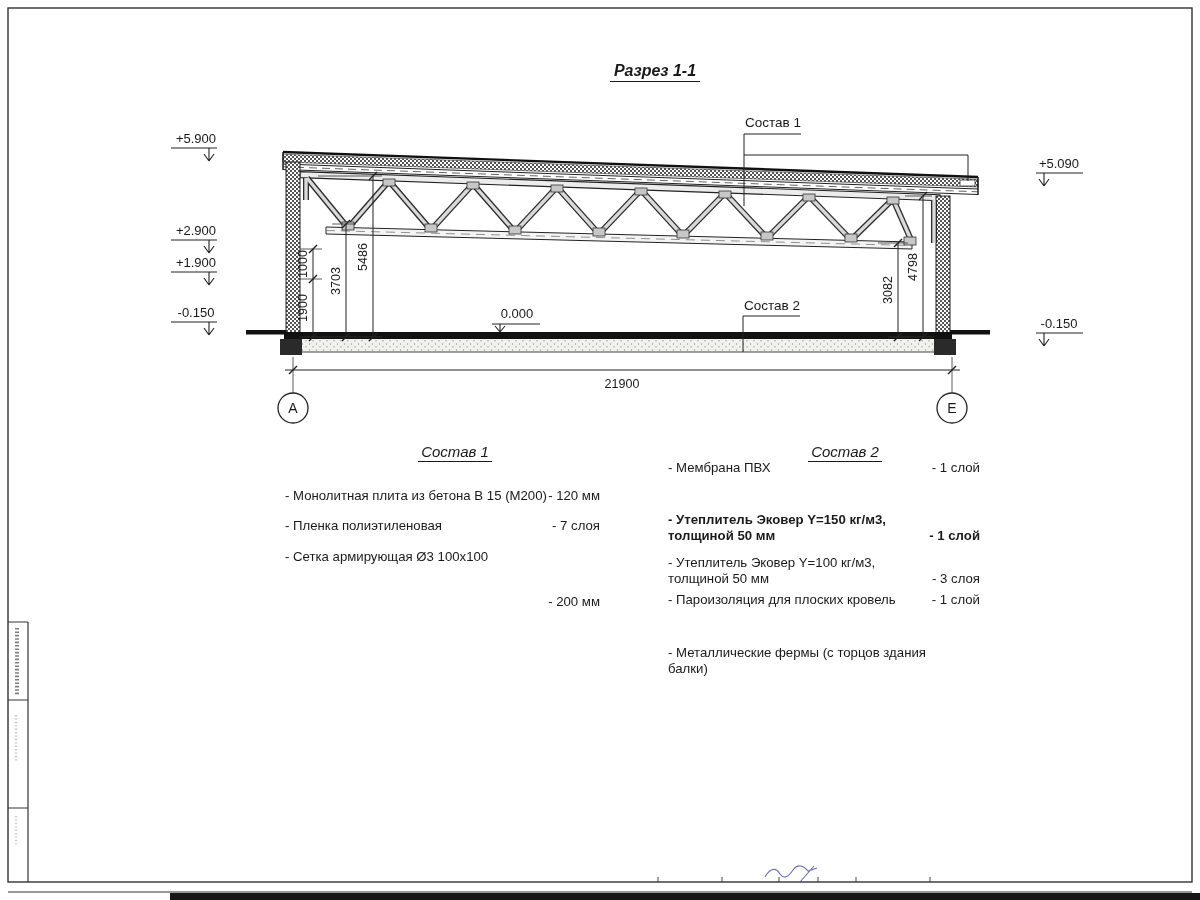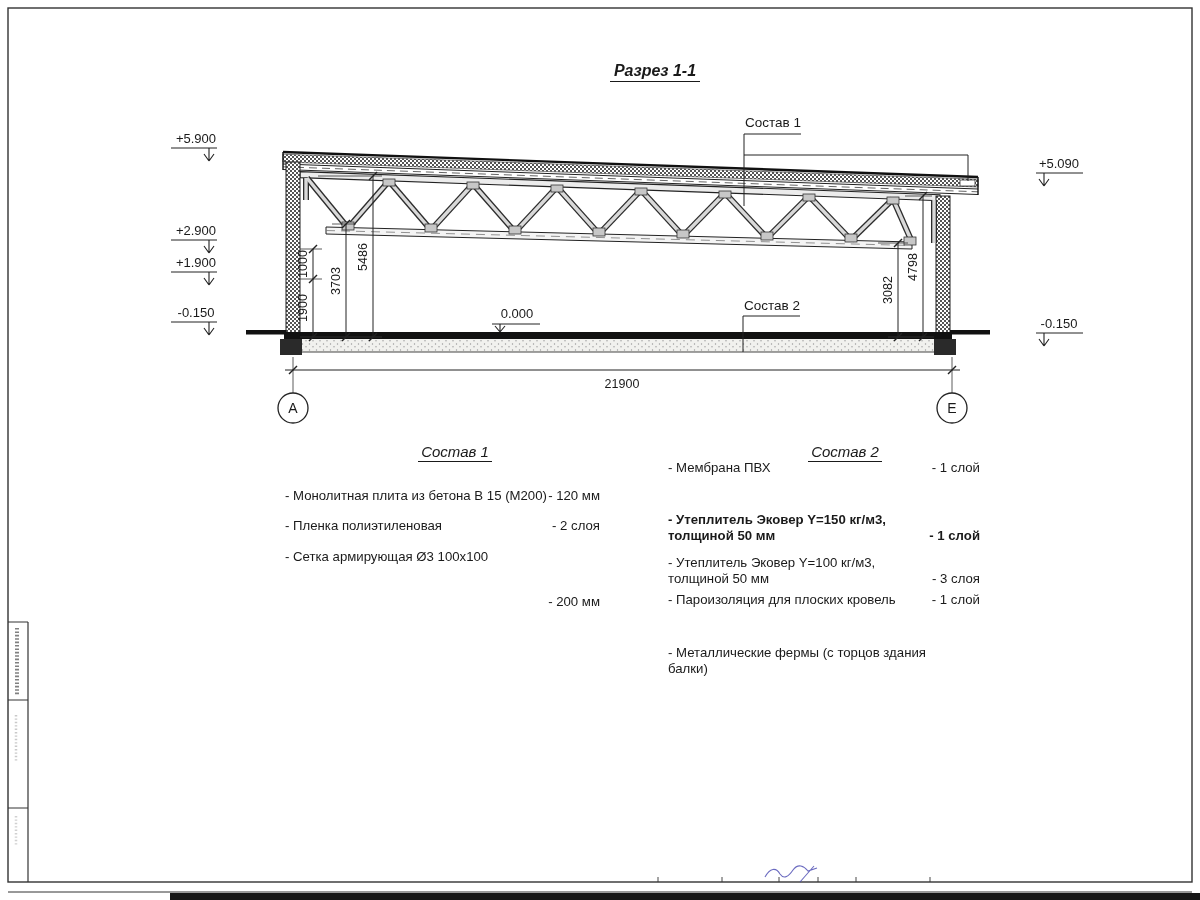--- a/index.html
+++ b/index.html
@@ -256,21 +256,21 @@
 
 <div class="list-heading" style="left:300px;top:443px;width:310px;">
   <span>Состав 1</span>
 </div>
 <div class="li-row" style="left:285px;top:488px;width:315px;">
   <div class="li-name">- Монолитная плита из бетона В 15 (М200)</div>
   <div class="li-val">- 120 мм</div>
 </div>
 <div class="li-row" style="left:285px;top:518px;width:315px;">
   <div class="li-name">- Пленка полиэтиленовая</div>
-  <div class="li-val">- 2 слоя</div>
+  <div class="li-val">- 7 слоя</div>
 </div>
 <div class="li-row" style="left:285px;top:549px;width:315px;">
   <div class="li-name">- Сетка армирующая Ø3 100х100</div>
 </div>
 <div class="li-row" style="left:285px;top:578px;width:315px;height:32px;">
   <div class="li-val">- 200 мм</div>
 </div>
 
 <div class="list-heading" style="left:690px;top:443px;width:310px;">
   <span>Состав 2</span>

